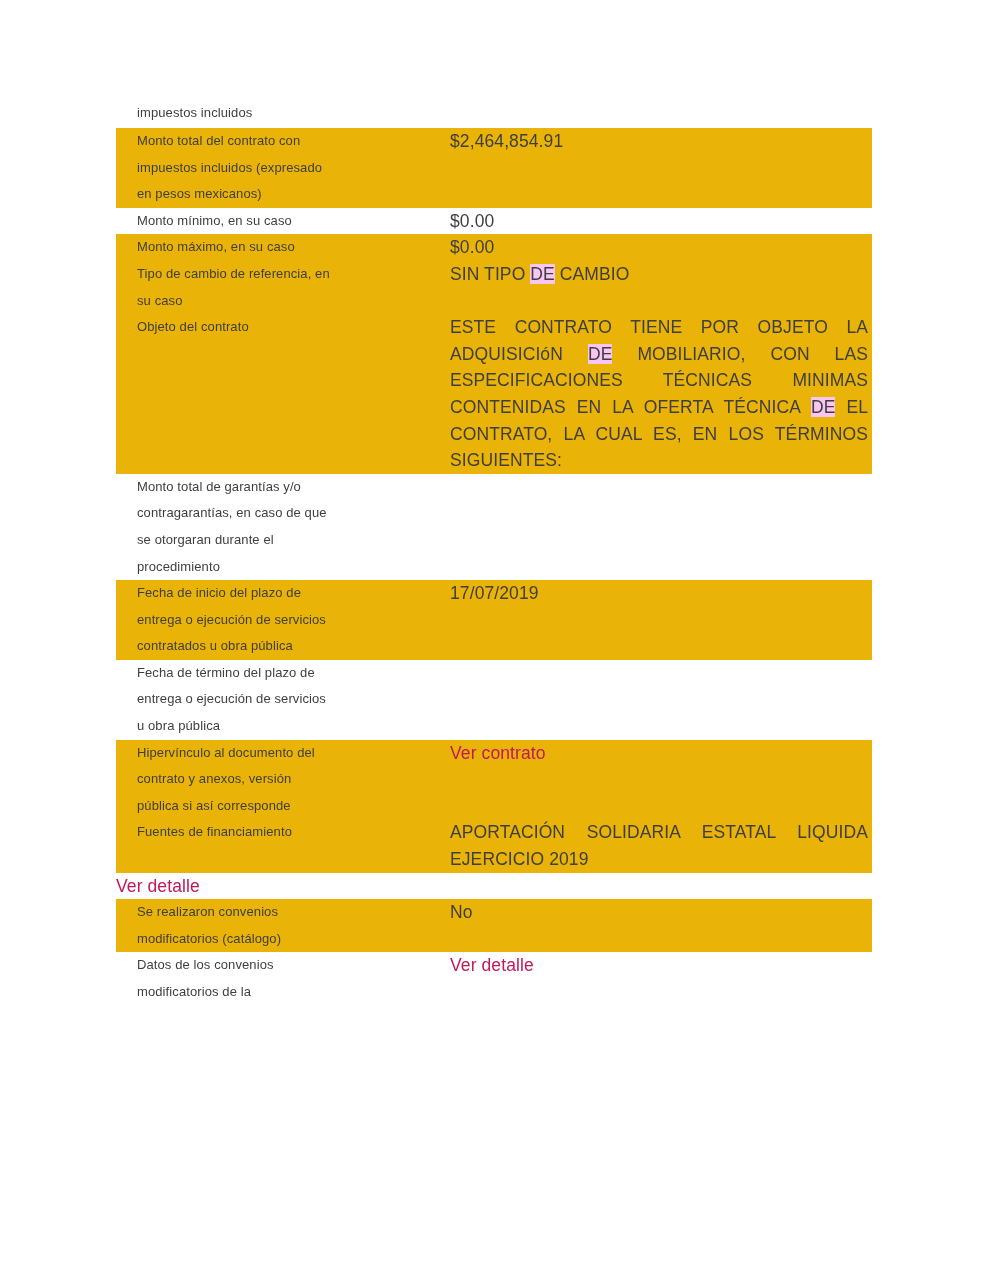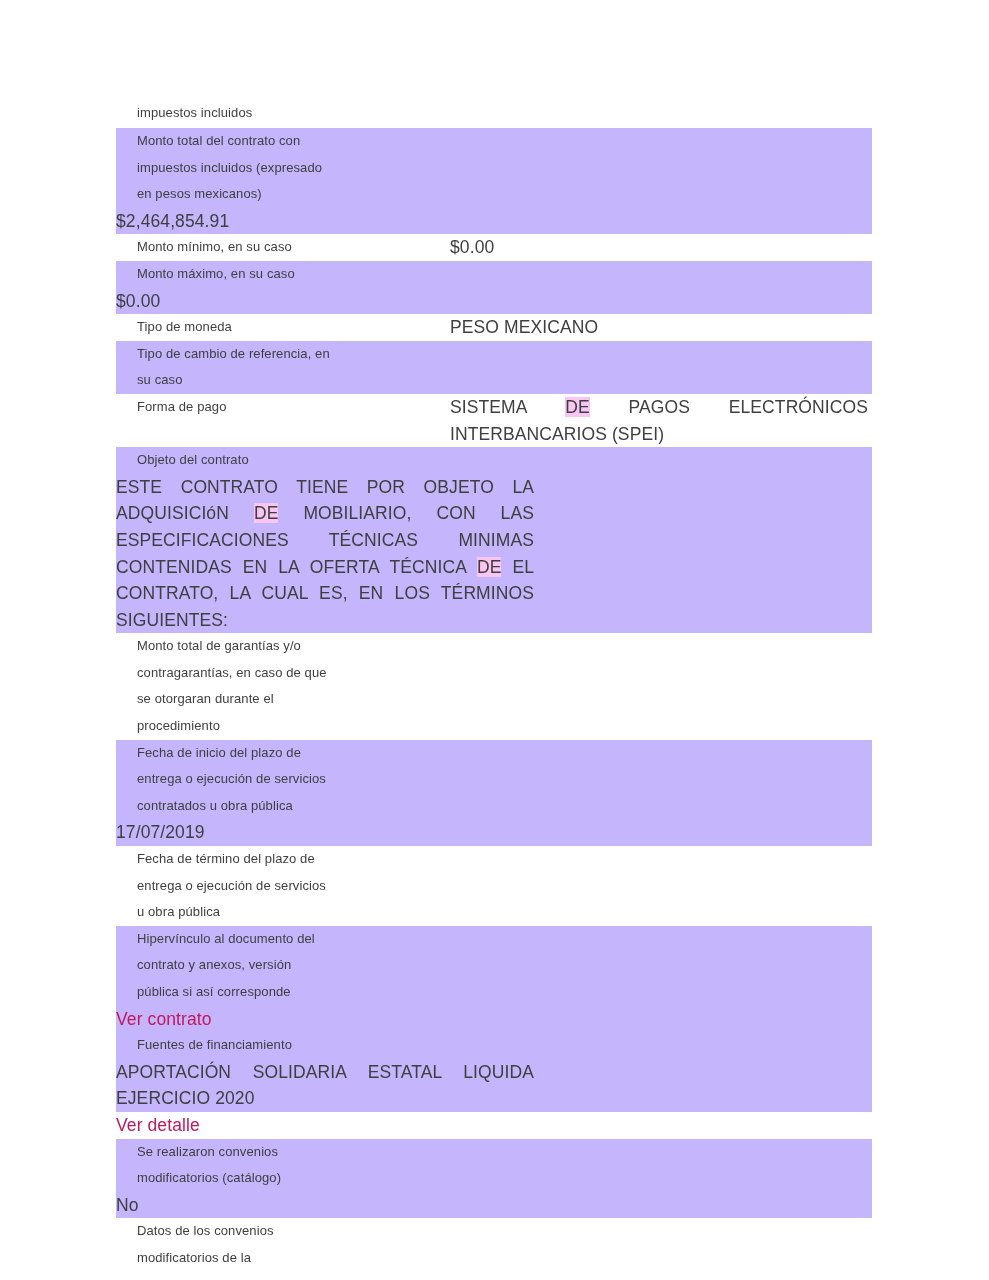--- a/index.html
+++ b/index.html
@@ -21,35 +21,33 @@
     left: 116px;
     top: 106px;
     width: 756px;
   }
   .row {
     display: flex;
     align-items: stretch;
     background: #ffffff;
   }
   .row.shaded {
-    background: #c4b5fd;
-    flex-direction: column;
+    background: #eab308;
   }
   .row.clipped-top {
     height: 22px;
     overflow: hidden;
   }
   .row.clipped-top .cell-label > span {
     display: block;
     margin-top: -6px;
   }
   .row.clipped-bottom {
     max-height: 50px;
     overflow: hidden;
-    flex-direction: column;
   }
   .cell-label {
     width: 334px;
     box-sizing: border-box;
     padding: 0 14px 0 21px;
     font-size: 13px;
     line-height: 26.6px;
     letter-spacing: 0.1px;
   }
   .cell-label > span {
@@ -103,35 +101,25 @@
     <div class="cell-value">
           <div class="vline"><span>$0.00</span></div>
         </div>
   </div>
       <div class="row shaded">
     <div class="cell-label"><span>Monto máximo, en su caso</span></div>
     <div class="cell-value">
           <div class="vline"><span>$0.00</span></div>
         </div>
   </div>
-      <div class="row">
-    <div class="cell-label"><span>Tipo de moneda</span></div>
-    <div class="cell-value">
-          <div class="vline"><span>PESO MEXICANO</span></div>
-        </div>
-  </div>
       <div class="row shaded">
     <div class="cell-label"><span>Tipo de cambio de referencia, en
 su caso</span></div>
-  </div>
-      <div class="row">
-    <div class="cell-label"><span>Forma de pago</span></div>
     <div class="cell-value">
-          <div class="vline stretch"><span>SISTEMA </span><span class="hl">DE</span><span> PAGOS ELECTRÓNICOS</span></div>
-          <div class="vline"><span>INTERBANCARIOS (SPEI)</span></div>
+          <div class="vline"><span>SIN TIPO </span><span class="hl">DE</span><span> CAMBIO</span></div>
         </div>
   </div>
       <div class="row shaded">
     <div class="cell-label"><span>Objeto del contrato</span></div>
     <div class="cell-value">
           <div class="vline stretch"><span>ESTE CONTRATO TIENE POR OBJETO LA</span></div>
           <div class="vline stretch"><span>ADQUISICIóN </span><span class="hl">DE</span><span> MOBILIARIO, CON LAS</span></div>
           <div class="vline stretch"><span>ESPECIFICACIONES TÉCNICAS MINIMAS</span></div>
           <div class="vline stretch"><span>CONTENIDAS EN LA OFERTA TÉCNICA </span><span class="hl">DE</span><span> EL</span></div>
           <div class="vline stretch"><span>CONTRATO, LA CUAL ES, EN LOS TÉRMINOS</span></div>
@@ -162,21 +150,21 @@
 contrato y anexos, versión
 pública si así corresponde</span></div>
     <div class="cell-value">
           <div class="vline"><span class="link">Ver contrato</span></div>
         </div>
   </div>
       <div class="row shaded">
     <div class="cell-label"><span>Fuentes de financiamiento</span></div>
     <div class="cell-value">
           <div class="vline stretch"><span>APORTACIÓN SOLIDARIA ESTATAL LIQUIDA</span></div>
-          <div class="vline"><span>EJERCICIO 2020</span></div>
+          <div class="vline"><span>EJERCICIO 2019</span></div>
         </div>
   </div>
       <div class="row">
     <div class="cell-value">
           <div class="vline"><span class="link">Ver detalle</span></div>
         </div>
   </div>
       <div class="row shaded">
     <div class="cell-label"><span>Se realizaron convenios
 modificatorios (catálogo)</span></div>

